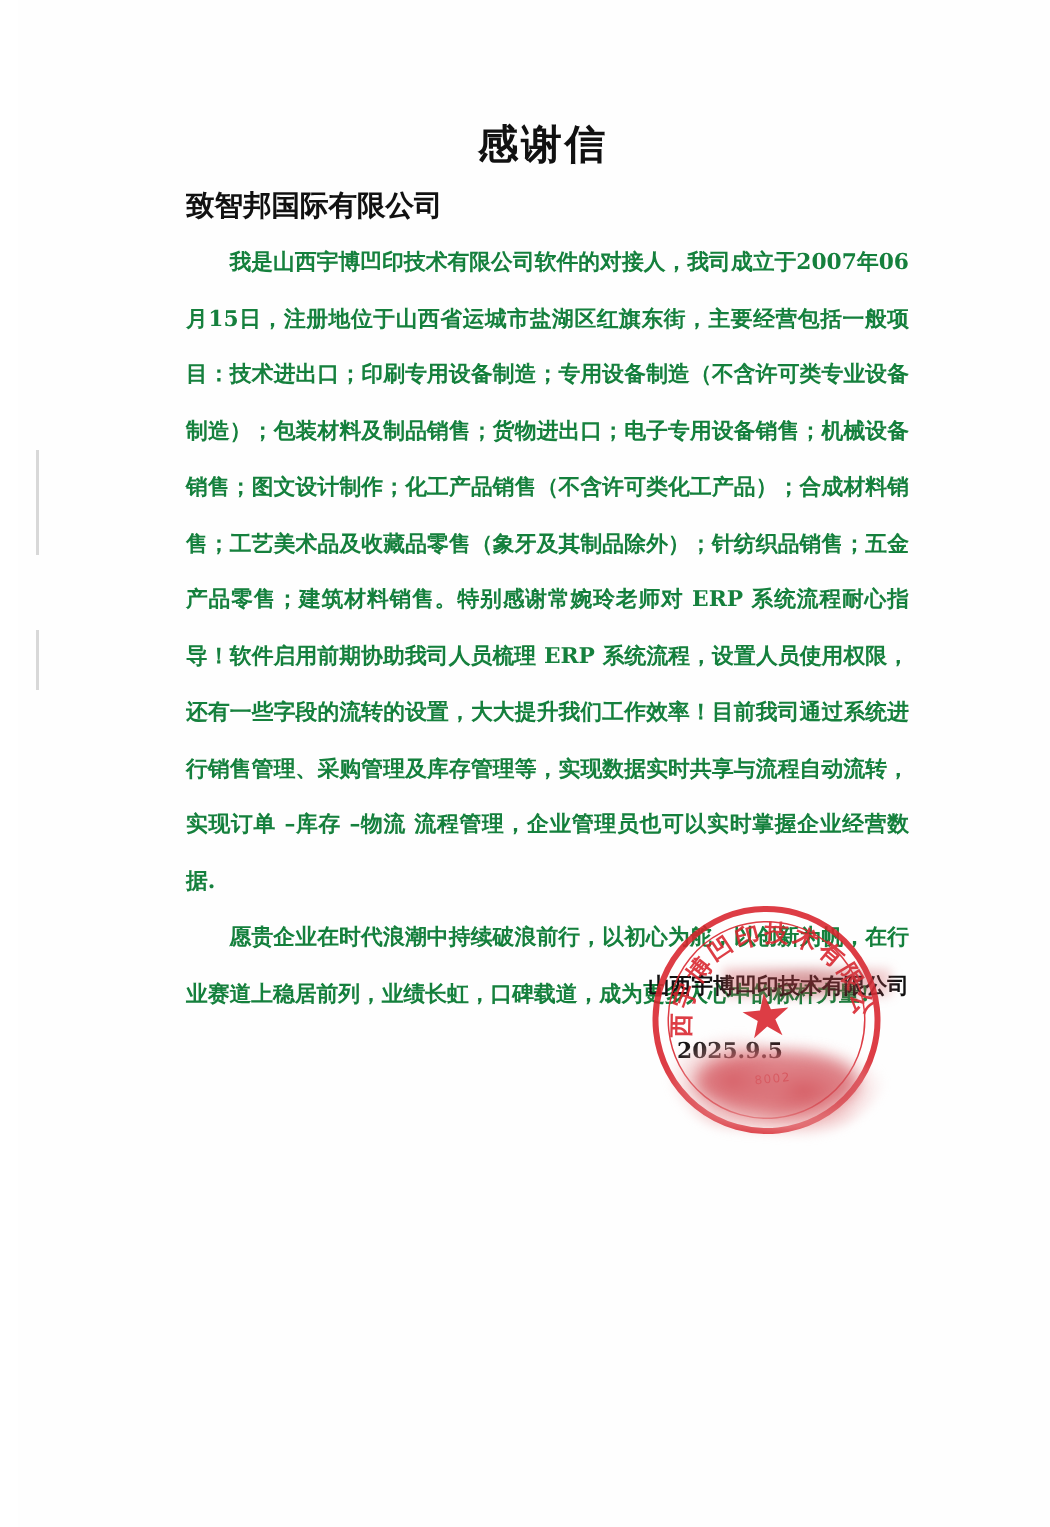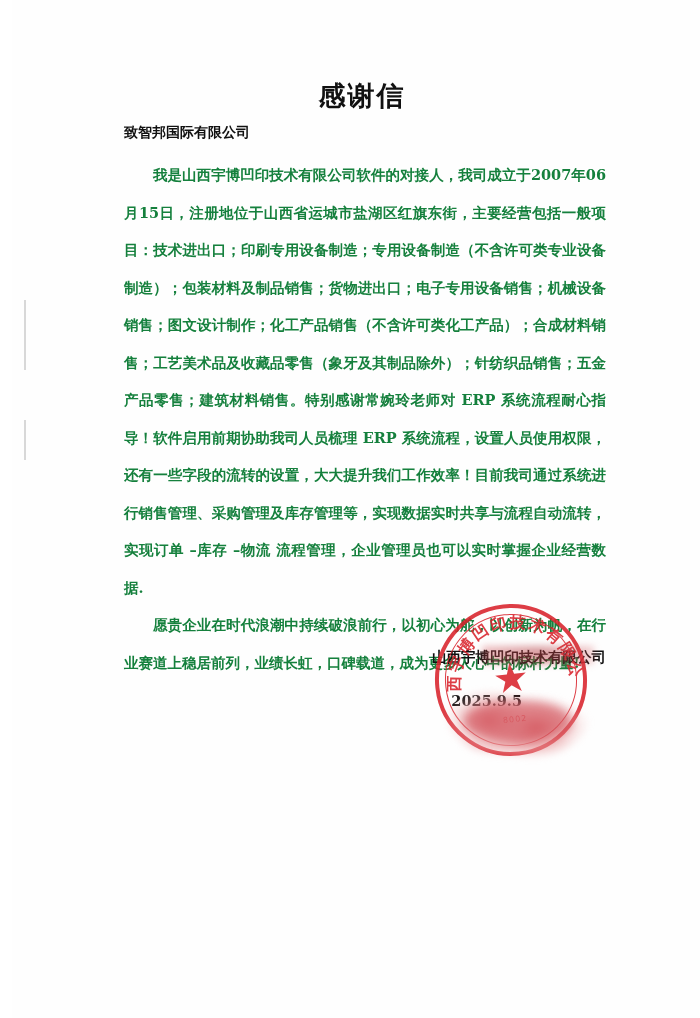--- a/index.html
+++ b/index.html
@@ -43,21 +43,21 @@
     font-size: 27px;
     letter-spacing: 2px;
     color: #111;
   }
 
   .salutation {
     position: absolute;
     top: 124px;
     left: 112px;
     font-family: "DejaVu Serif", "Liberation Serif", serif;
-    font-size: 14px;
+    font-size: 19px;
     font-weight: bold;
     color: #111;
   }
 
   .body-block {
     position: absolute;
     top: 156px;
     left: 112px;
     width: 482px;
     font-family: "DejaVu Serif", "Liberation Serif", serif;

